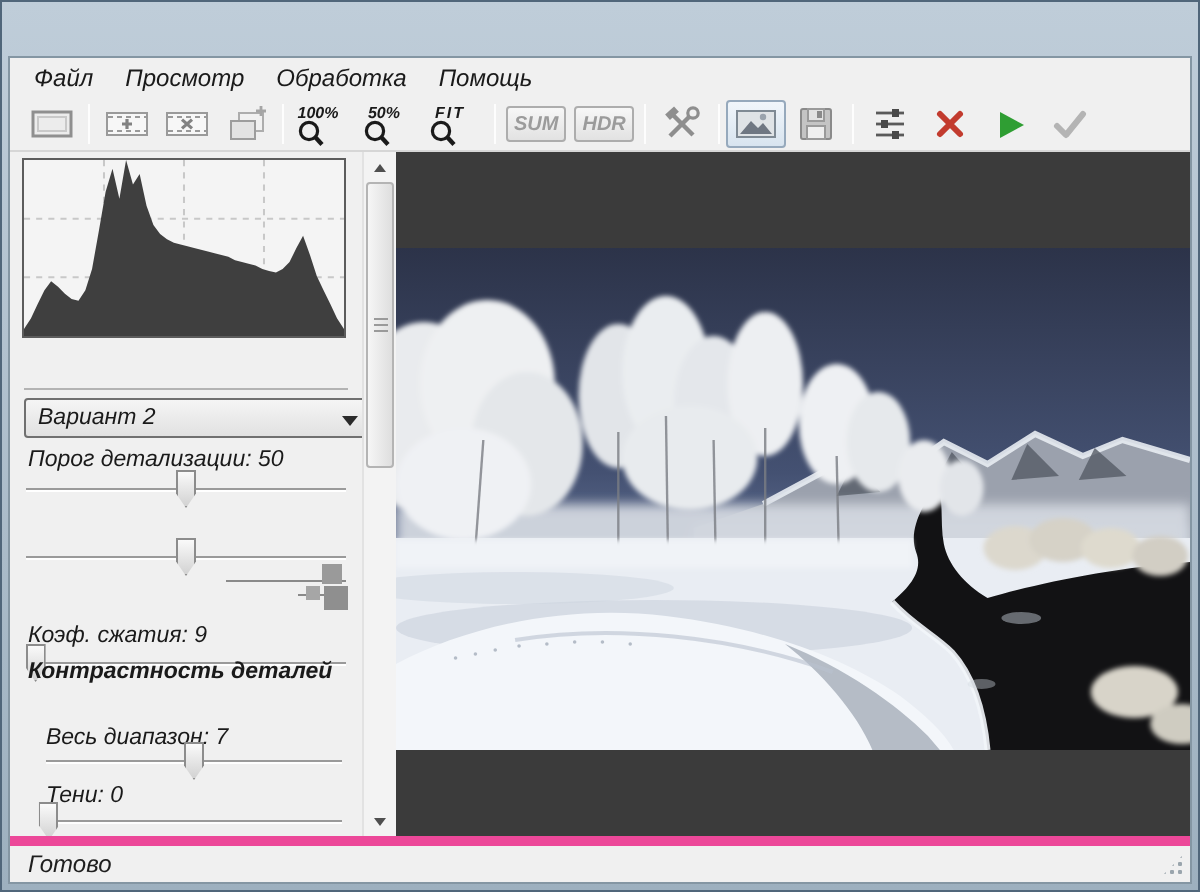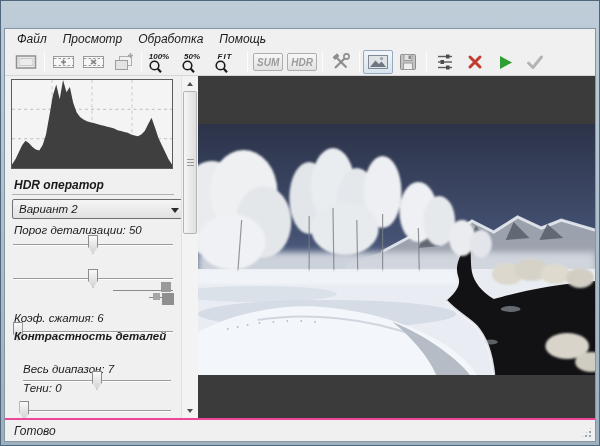--- a/index.html
+++ b/index.html
@@ -64,21 +64,21 @@
   .arr-down{width:0;height:0;border-left:3.5px solid transparent;border-right:3.5px solid transparent;border-top:4px solid #4f4f4f;}
   .sb-thumb{position:absolute;left:1px;top:15px;width:14px;height:143px;border:1px solid #b4b4b4;border-radius:2px;
     background:linear-gradient(90deg,#f6f6f6,#dedede);display:flex;align-items:center;justify-content:center;}
   .sb-grip{display:flex;flex-direction:column;gap:2px;}
   .sb-grip div{width:7px;height:1px;background:#9a9a9a;}
   
   .image-area{flex:1;position:relative;background:#3b3b3b;min-width:0;}
   .photo{position:absolute;left:0;right:0;top:48px;height:251px;}
   .photo svg{width:100%;height:100%;display:block;}
   
-  .statusbar{height:23px;border-top:2px solid #ec4899;background:#f0f0f0;display:flex;align-items:center;
+  .statusbar{height:23px;border-top:5px solid #ec4899;background:#f0f0f0;display:flex;align-items:center;
     padding-left:9px;font-size:12px;color:#1e1e1e;position:relative;}
   .resize-grip{position:absolute;right:2px;bottom:2px;width:13px;height:13px;
     background-image:radial-gradient(#9aa5ad 1px,transparent 1.2px);background-size:4px 4px;
     clip-path:polygon(100% 0,100% 100%,0 100%);}
 </style>
 </head>
 <body>
 
 <div class="window">
 
@@ -210,21 +210,20 @@
               <line x1="0" y1="28.7" x2="158" y2="28.7"></line>
               <line x1="0" y1="57.3" x2="158" y2="57.3"></line>
               <line x1="39.5" y1="0" x2="39.5" y2="86"></line>
               <line x1="79" y1="0" x2="79" y2="86"></line>
               <line x1="118.5" y1="0" x2="118.5" y2="86"></line>
             </g>
             <polygon id="hist-poly" fill="#3f3f3f" points="0,86 0.0,82.6 3.4,77.4 6.7,70.5 10.1,63.6 13.4,59.3 16.8,61.9 20.2,65.4 23.5,67.9 26.9,68.8 30.3,63.6 33.6,53.3 37.0,34.4 40.3,15.5 43.7,4.3 47.1,18.9 50.4,0.0 53.8,12.0 57.1,6.9 60.5,22.4 63.9,31.8 67.2,36.1 70.6,38.7 74.0,40.4 77.3,41.3 80.7,42.1 84.0,43.0 87.4,43.9 90.8,44.7 94.1,45.6 97.5,46.4 100.9,47.3 104.2,49.0 107.6,49.9 110.9,50.7 114.3,51.6 117.7,53.3 121.0,54.2 124.4,55.0 127.7,53.3 131.1,49.9 134.5,43.0 137.8,37.0 141.2,46.4 144.6,56.8 147.9,63.6 151.3,70.5 154.6,77.4 158.0,82.6 158,86"></polygon>
           </svg>
         </div>
 
-        <div class="panel-h" style="top:102px;">HDR оператор</div>
         <div class="panel-rule" style="top:118px;"></div>
 
         <div class="combo">
           <span class="combo-label">Вариант 2</span>
           <span class="combo-arrow"></span>
         </div>
 
         <div class="ctl-label" style="left:9px;top:148px;">Порог детализации: 50</div>
         <div class="vslider" style="left:8px;top:168px;width:160px;">
           <div class="slider-track"></div>
@@ -237,35 +236,35 @@
         </div>
 
         <div class="mini-widget">
           <div class="mw-line1"></div>
           <div class="mw-line2"></div>
           <div class="mw-sq1"></div>
           <div class="mw-sq2"></div>
           <div class="mw-sq3"></div>
         </div>
 
-        <div class="ctl-label" style="left:9px;top:236px;">Коэф. сжатия: 6</div>
+        <div class="ctl-label" style="left:9px;top:236px;">Коэф. сжатия: 9</div>
         <div class="vslider" style="left:8px;top:255px;width:160px;">
           <div class="slider-track"></div>
           <div class="slider-thumb" style="left: calc(3% - 5px);"></div>
         </div>
 
         <div class="panel-h" style="top:254px;font-size:11.5px;">Контрастность деталей</div>
 
         <div class="ctl-label" style="left:18px;top:287px;">Весь диапазон: 7</div>
         <div class="vslider" style="left:18px;top:304px;width:148px;">
           <div class="slider-track"></div>
           <div class="slider-thumb" style="left: calc(50% - 5px);"></div>
         </div>
 
-        <div class="ctl-label" style="left:18px;top:306px;">Тени: 0</div>
+        <div class="ctl-label" style="left:18px;top:316px;">Тени: 0</div>
         <div class="vslider" style="left:18px;top:334px;width:148px;">
           <div class="slider-track"></div>
           <div class="slider-thumb" style="left: calc(1% - 5px);"></div>
         </div>
       </div>
 
       <div class="scrollbar">
         <div class="sb-btn sb-up">
             <div class="arr-up"></div>
           </div>

